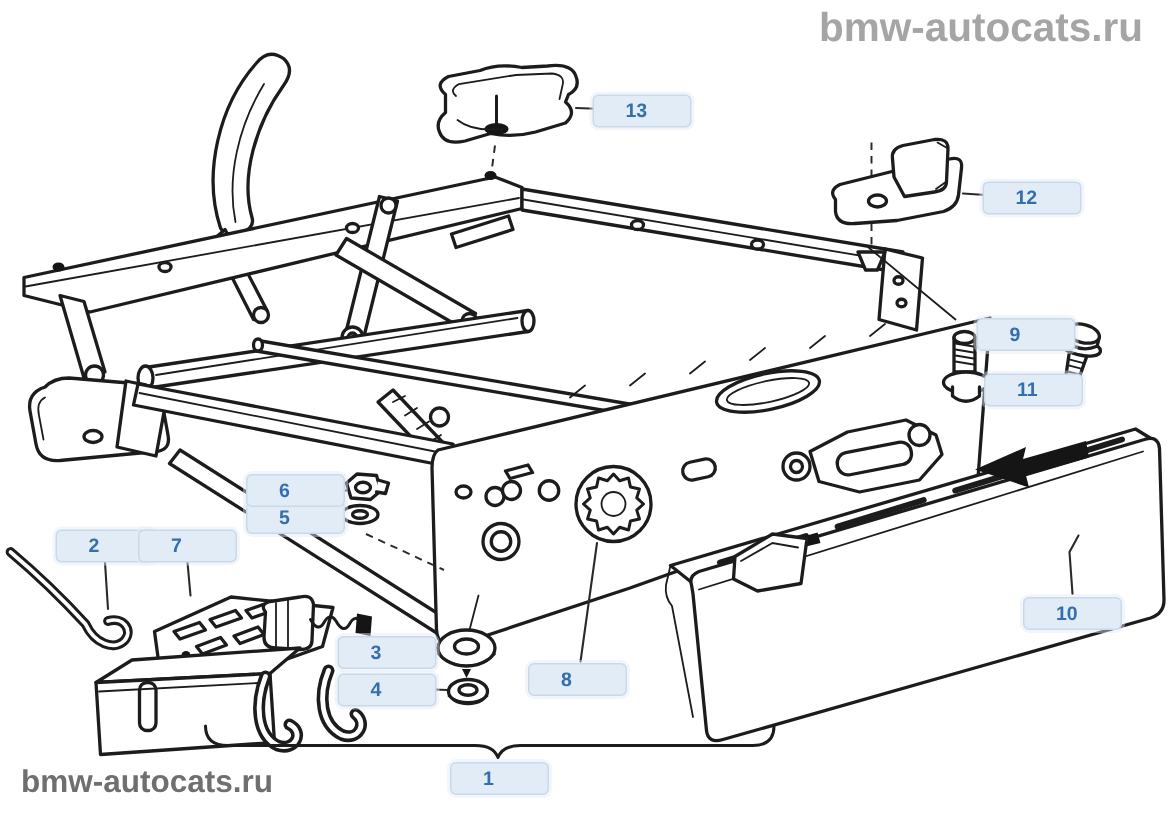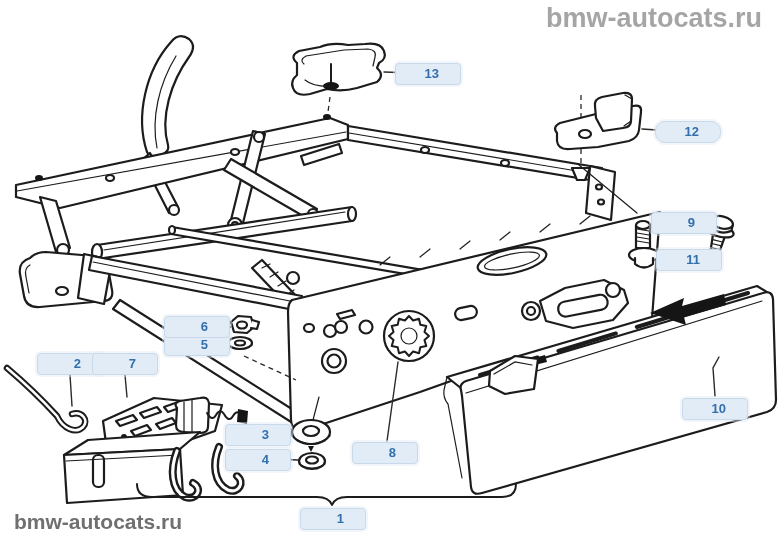--- a/index.html
+++ b/index.html
@@ -4,21 +4,21 @@
 <style>
   html,body{margin:0;padding:0;background:#fff;}
   #stage{position:relative;width:780px;height:546px;background:#fff;overflow:hidden;
          font-family:"Liberation Sans", sans-serif;}
   #drawing{position:absolute;left:0;top:0;}
   .watermark{position:absolute;font-weight:bold;letter-spacing:0;user-select:none;}
   #wm-top{top:3px;right:18px;font-size:27px;color:#a5a5a5;}
   #wm-bottom{top:510px;left:14px;font-size:21px;color:#6f6f6f;}
   .callout{position:absolute;transform:translate(-50%,-50%);
            background:#e2ecf6;border:1px solid #c8d9ea;border-radius:4px;
-           color:#336fad;font-size:13px;font-weight:bold;text-align:right;
+           color:#336fad;font-size:13px;font-weight:bold;text-align:left;
            line-height:20px;height:20px;min-width:22px;padding:0 21px;
            box-shadow:0 0 0 2px rgba(226,236,246,.45);cursor:pointer;}
   
   .ln{fill:none;stroke:#1c1c1c;stroke-width:2;stroke-linecap:round;stroke-linejoin:round;}
   .fw{fill:#ffffff;stroke:#1c1c1c;stroke-width:2.2;stroke-linecap:round;stroke-linejoin:round;}
   .thin{fill:none;stroke:#1c1c1c;stroke-width:1.2;stroke-linecap:round;}
   .lead{fill:none;stroke:#2a2a2a;stroke-width:1.4;stroke-linecap:round;}
   .dash{fill:none;stroke:#2a2a2a;stroke-width:1.3;stroke-dasharray:5 4;}
   .dark{fill:#151515;stroke:none;}
 </style>
@@ -248,16 +248,16 @@
       <div class="callout" style="left: 70px; top: 364px; background: rgb(226, 236, 246); border-color: rgb(200, 217, 234); color: rgb(51, 111, 173);">2</div>
       <div class="callout" style="left: 258px; top: 435px; background: rgb(226, 236, 246); border-color: rgb(200, 217, 234); color: rgb(51, 111, 173);">3</div>
       <div class="callout" style="left: 258px; top: 460px; background: rgb(226, 236, 246); border-color: rgb(200, 217, 234); color: rgb(51, 111, 173);">4</div>
       <div class="callout" style="left: 197px; top: 345px; background: rgb(226, 236, 246); border-color: rgb(200, 217, 234); color: rgb(51, 111, 173);">5</div>
       <div class="callout" style="left: 197px; top: 327px; background: rgb(226, 236, 246); border-color: rgb(200, 217, 234); color: rgb(51, 111, 173);">6</div>
       <div class="callout" style="left: 125px; top: 364px; background: rgb(226, 236, 246); border-color: rgb(200, 217, 234); color: rgb(51, 111, 173);">7</div>
       <div class="callout" style="left: 385px; top: 453px; background: rgb(226, 236, 246); border-color: rgb(200, 217, 234); color: rgb(51, 111, 173);">8</div>
       <div class="callout" style="left: 684px; top: 223px; background: rgb(226, 236, 246); border-color: rgb(200, 217, 234); color: rgb(51, 111, 173);">9</div>
       <div class="callout" style="left: 715px; top: 409px; background: rgb(226, 236, 246); border-color: rgb(200, 217, 234); color: rgb(51, 111, 173);">10</div>
       <div class="callout" style="left: 689px; top: 260px; background: rgb(226, 236, 246); border-color: rgb(200, 217, 234); color: rgb(51, 111, 173);">11</div>
-      <div class="callout" style="left: 688px; top: 132px; background: rgb(226, 236, 246); border-color: rgb(200, 217, 234); color: rgb(51, 111, 173); border-radius: 10px;">12</div>
+      <div class="callout" style="left: 688px; top: 132px; background: rgb(226, 236, 246); border-color: rgb(200, 217, 234); color: rgb(51, 111, 173);">12</div>
       <div class="callout" style="left: 428px; top: 74px; background: rgb(226, 236, 246); border-color: rgb(200, 217, 234); color: rgb(51, 111, 173);">13</div>
     </div>
 </div>
 
 </body></html>

